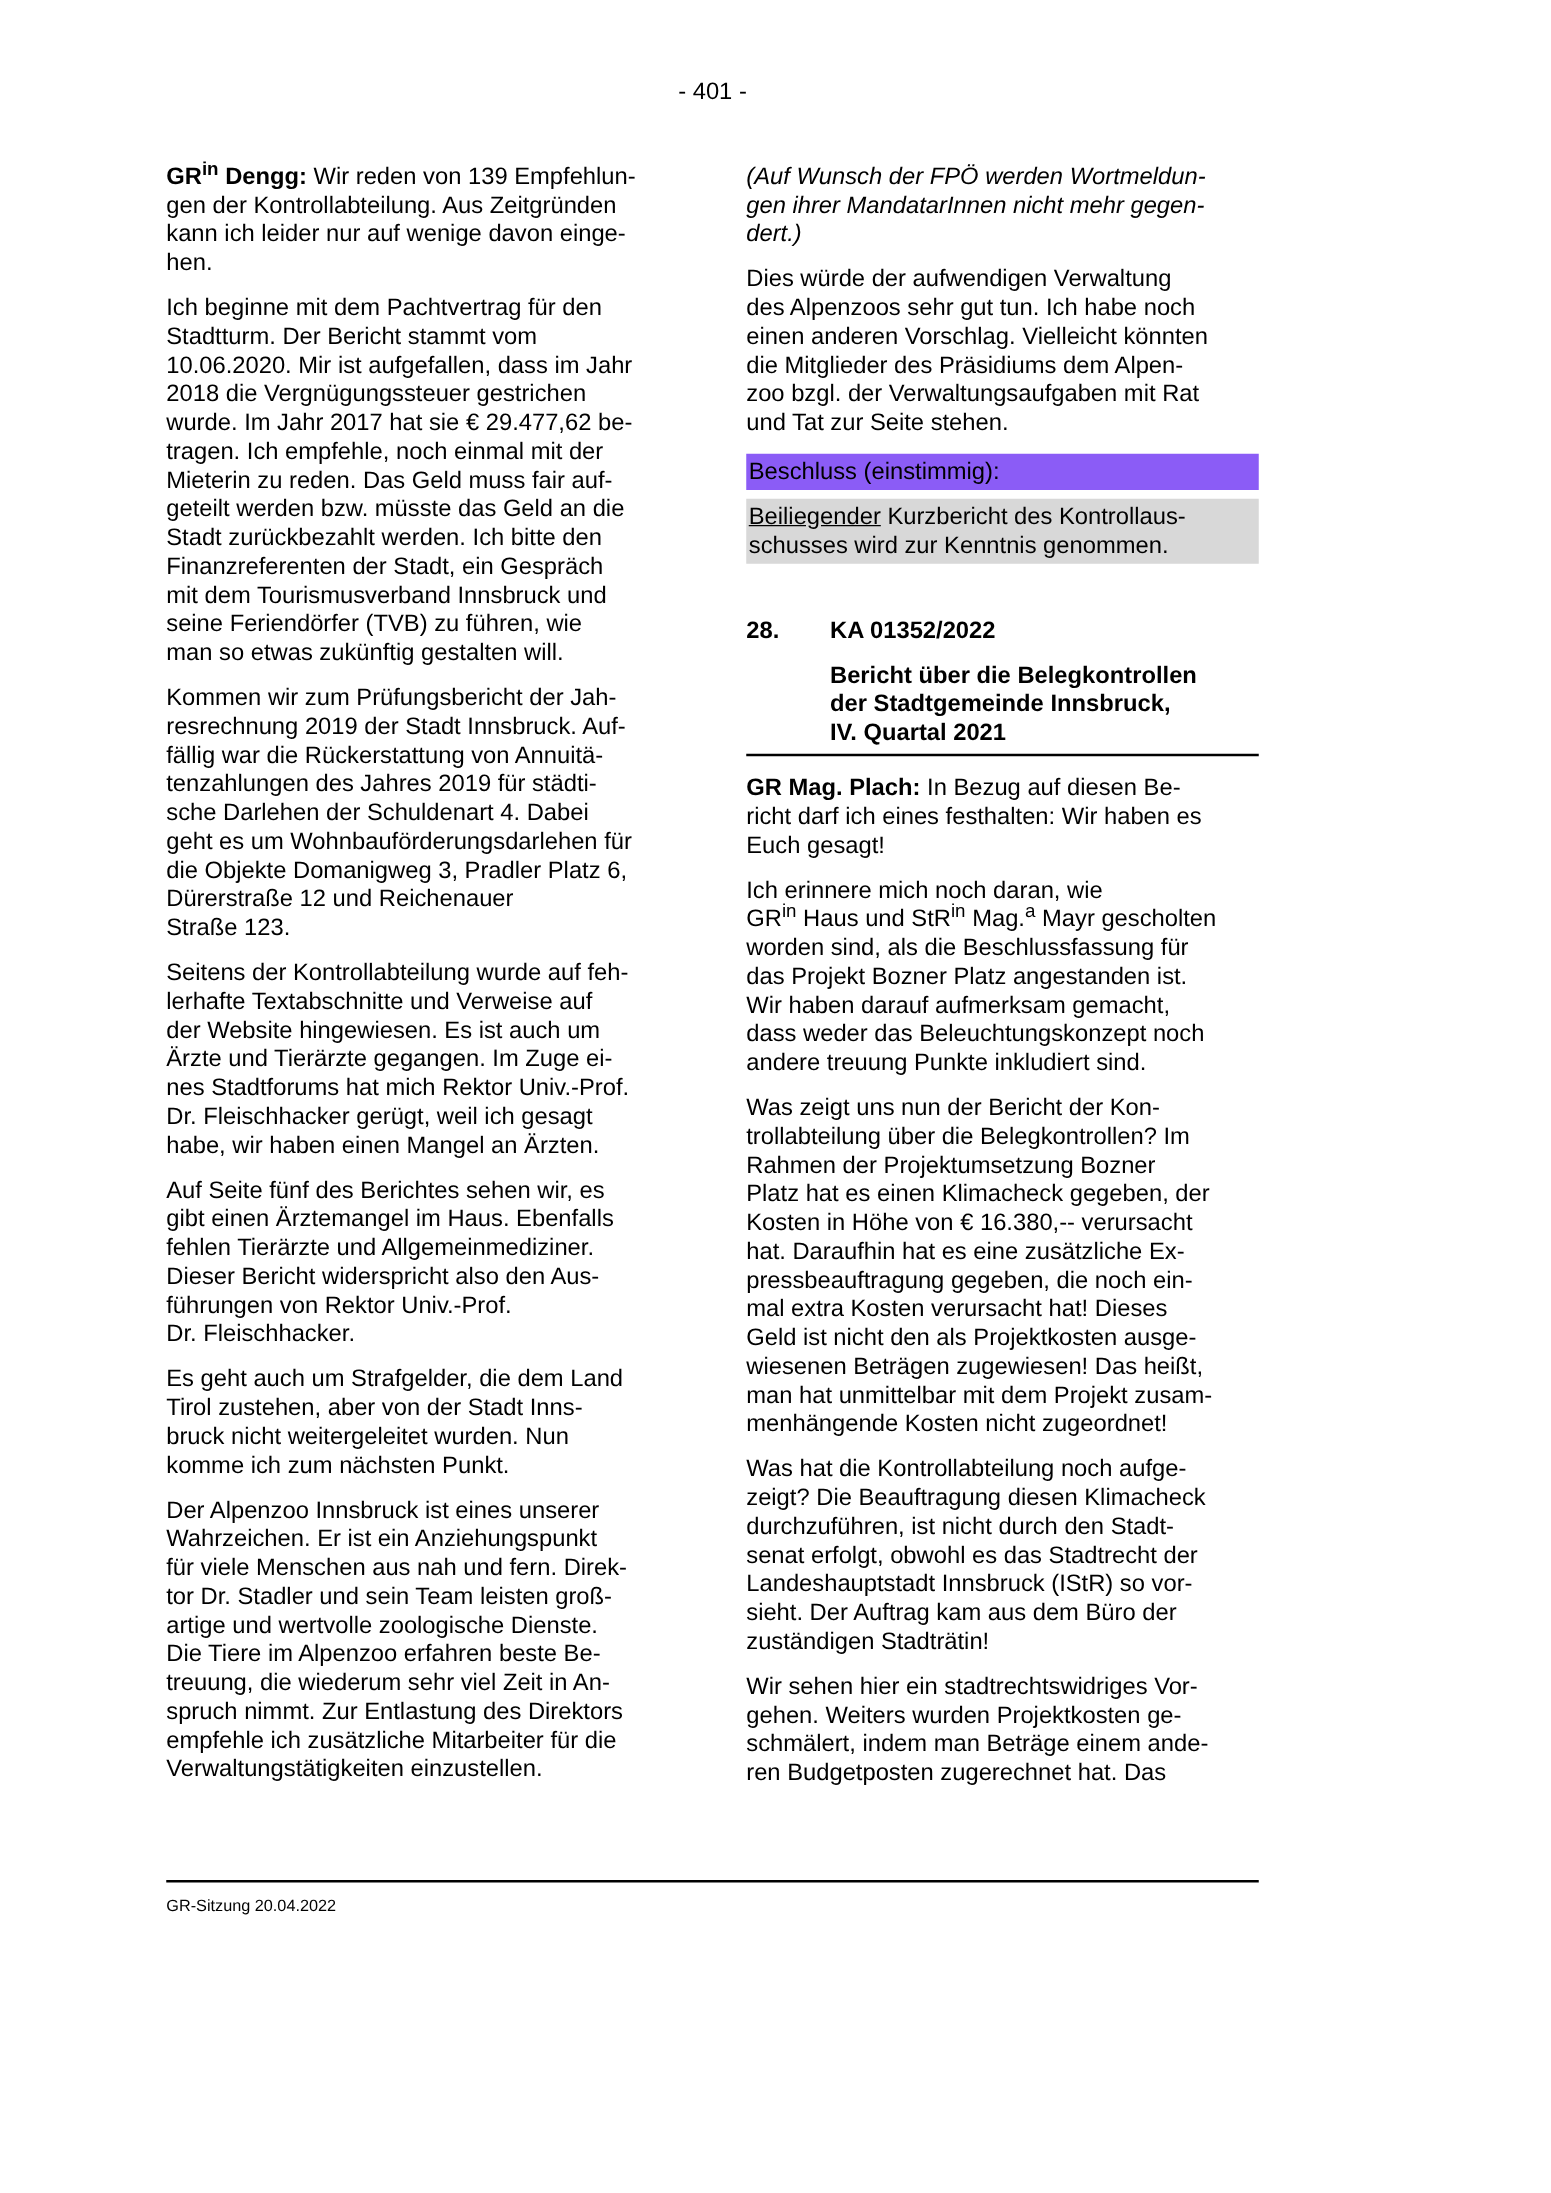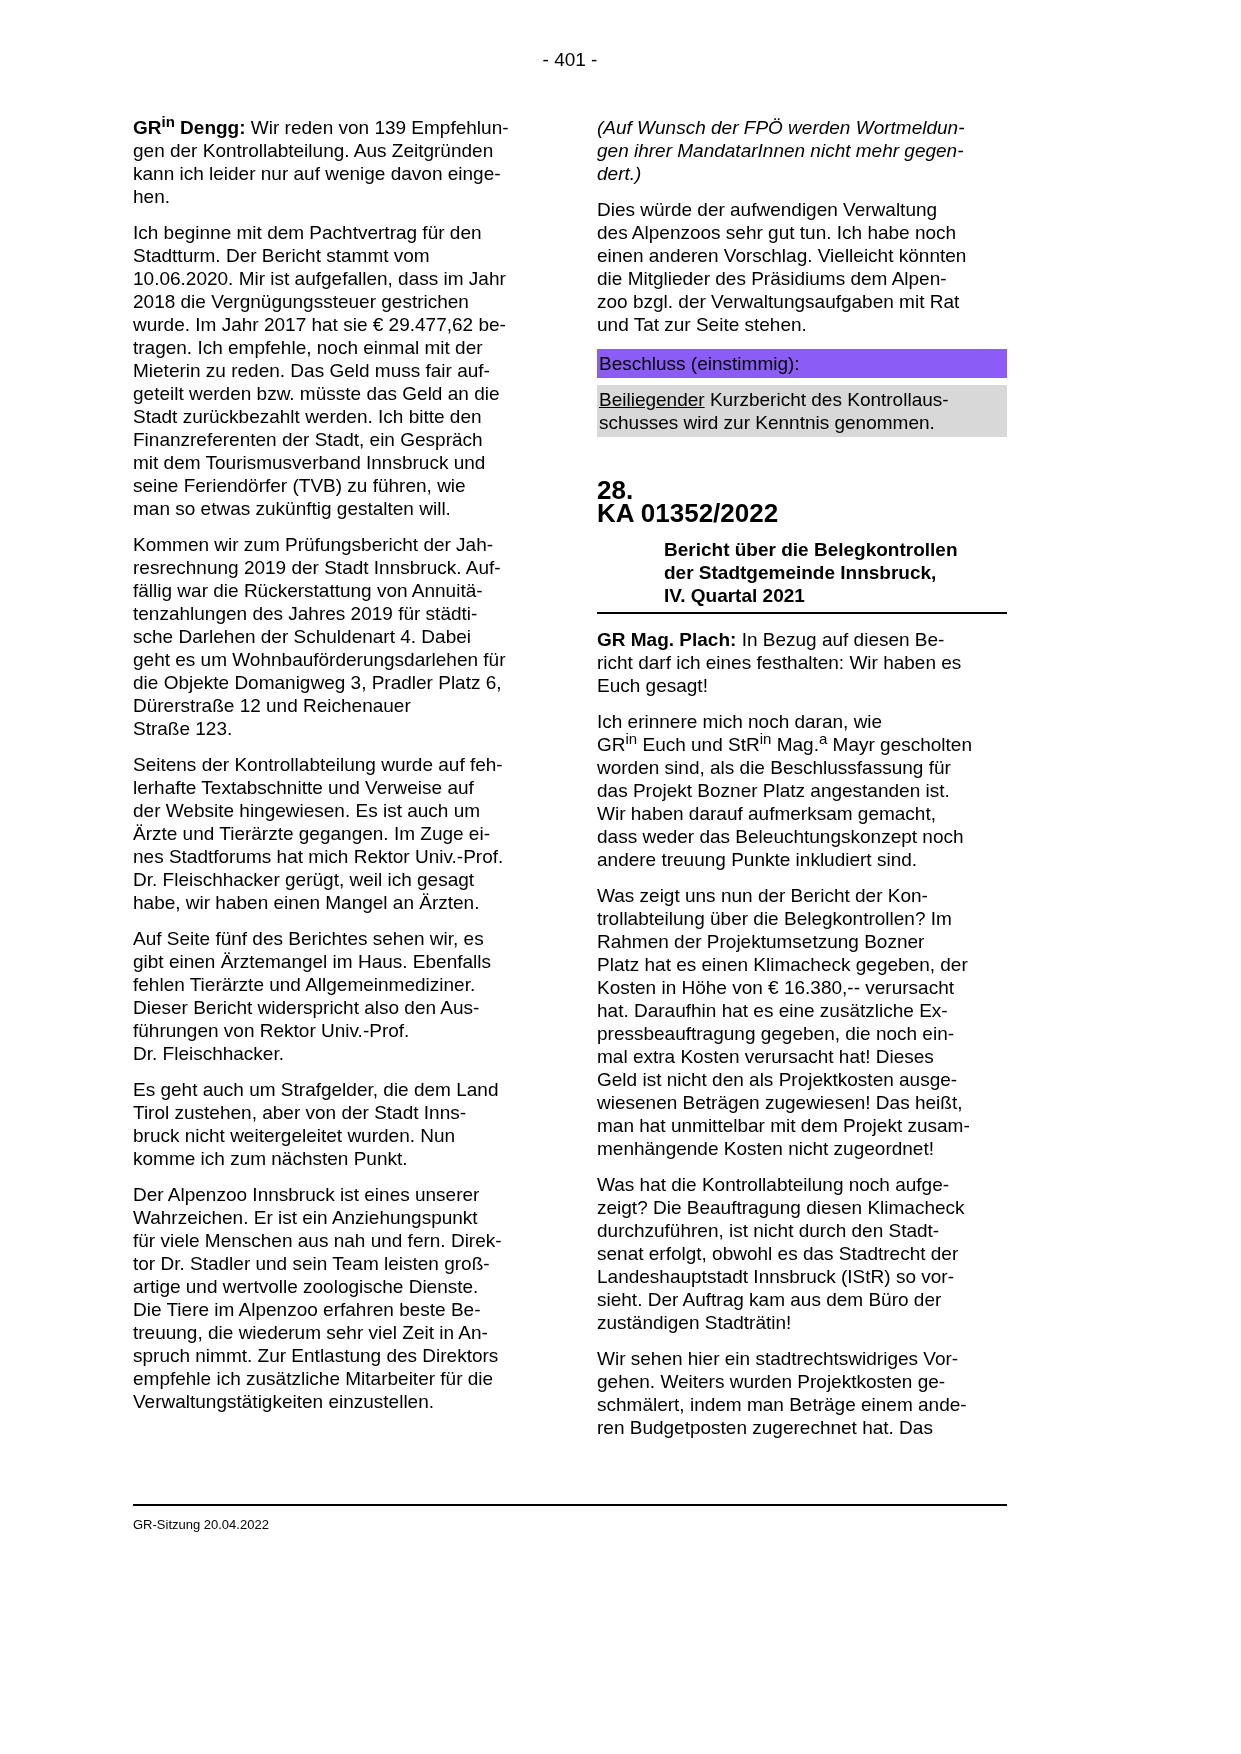--- a/index.html
+++ b/index.html
@@ -8,21 +8,21 @@
     width: 1241px;
     height: 1754px;
     background: #ffffff;
     font-family: "Liberation Sans", sans-serif;
     color: #000000;
     overflow: hidden;
   }
   .content {
     position: absolute;
     left: 133px;
-    top: 48px;
+    top: 62px;
     width: 874px;
   }
   .page-number {
     text-align: center;
     font-size: 19px;
     line-height: 23px;
     margin-bottom: 45px;
   }
   .columns { display: flex; gap: 53px; }
   .col-left  { width: 411px; }
@@ -53,23 +53,22 @@
     line-height: 23px;
     white-space: pre-line;
     padding: 3px 4px 3px 2px;
     margin: 0;
   }
   .u { text-decoration: underline; text-align: center; }
   .agenda { margin-top: 42px; }
   .agenda-head {
     display: flex;
     font-weight: bold;
-    font-size: 26px;
-    line-height: 23px;
-    flex-direction: column;
+    font-size: 19px;
+    line-height: 23px;
   }
   .agenda-num { width: 67px; flex: none; }
   .agenda-title {
     font-weight: bold;
     font-size: 19px;
     line-height: 23px;
     white-space: pre-line;
     margin: 13px 0 0 67px;
   }
   .agenda-rule {
@@ -178,21 +177,21 @@
           <div class="agenda-title">Bericht über die Belegkontrollen
 der Stadtgemeinde Innsbruck,
 IV. Quartal 2021</div>
           <div class="agenda-rule"></div>
         </div>
 
         <p class="para"><span class="speaker">GR Mag. Plach:</span><span> In Bezug auf diesen Be-
 richt darf ich eines festhalten: Wir haben es
 Euch gesagt!</span></p>
         <p class="para"><span>Ich erinnere mich noch daran, wie
-GR</span><sup class="ss">in</sup><span> Euch und StR</span><sup class="ss">in</sup><span> Mag.</span><sup class="ss">a</sup><span> Mayr gescholten
+GR</span><sup class="ss">in</sup><span> Haus und StR</span><sup class="ss">in</sup><span> Mag.</span><sup class="ss">a</sup><span> Mayr gescholten
 worden sind, als die Beschlussfassung für
 das Projekt Bozner Platz angestanden ist.
 Wir haben darauf aufmerksam gemacht,
 dass weder das Beleuchtungskonzept noch
 andere treuung Punkte inkludiert sind.</span></p>
         <p class="para">Was zeigt uns nun der Bericht der Kon-
 trollabteilung über die Belegkontrollen? Im
 Rahmen der Projektumsetzung Bozner
 Platz hat es einen Klimacheck gegeben, der
 Kosten in Höhe von € 16.380,-- verursacht

